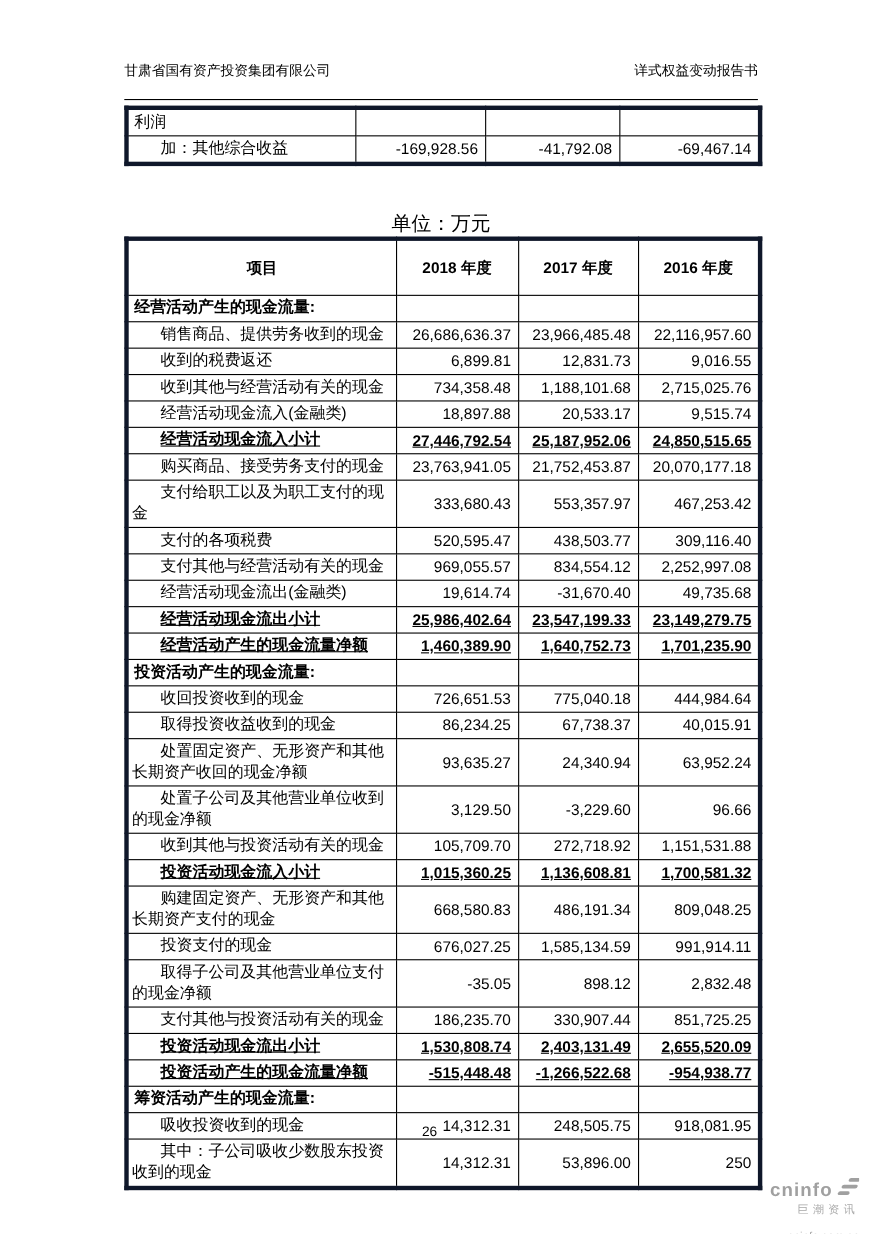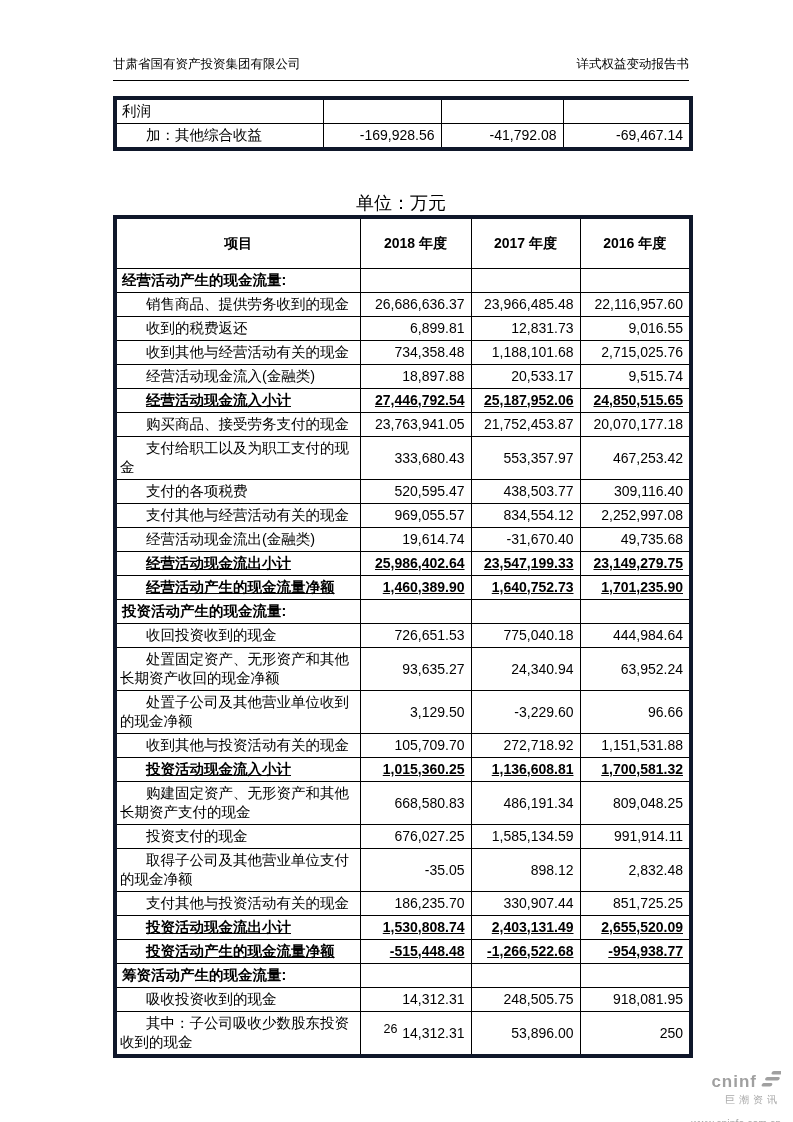--- a/index.html
+++ b/index.html
@@ -11,21 +11,21 @@
     font-family: "Liberation Sans", "DejaVu Sans", sans-serif;
     color: #000;
     margin: 0 auto;
     overflow: hidden;
   }
   
   .doc-header {
     position: absolute; left: 113px; top: 57px; width: 576px;
     display: flex; justify-content: space-between;
     font-size: 12.5px; line-height: 15px;
-    padding-bottom: 8px;
+    padding-bottom: 18px;
     border-bottom: 1px solid #000;
   }
   
   table.doc-table {
     position: absolute; left: 113px; width: 576px;
     border-collapse: collapse; table-layout: fixed;
     border: 4px solid #0f172a;
   }
   .frag-table { top: 96px; }
   .main-table { top: 215px; }
@@ -207,20 +207,26 @@
           <td class="val"></td>
           <td class="val"></td>
         </tr>
         <tr>
           <td class="label">收回投资收到的现金</td>
           <td class="val">726,651.53</td>
           <td class="val">775,040.18</td>
           <td class="val">444,984.64</td>
         </tr>
         <tr>
+          <td class="label">取得投资收益收到的现金</td>
+          <td class="val">86,234.25</td>
+          <td class="val">67,738.37</td>
+          <td class="val">40,015.91</td>
+        </tr>
+        <tr>
           <td class="label">处置固定资产、无形资产和其他长期资产收回的现金净额</td>
           <td class="val">93,635.27</td>
           <td class="val">24,340.94</td>
           <td class="val">63,952.24</td>
         </tr>
         <tr>
           <td class="label">处置子公司及其他营业单位收到的现金净额</td>
           <td class="val">3,129.50</td>
           <td class="val">-3,229.60</td>
           <td class="val">96.66</td>
@@ -291,21 +297,21 @@
           <td class="val">53,896.00</td>
           <td class="val">250</td>
         </tr>
       </tbody>
   </table>
 
   <div class="page-number">26</div>
 
   <div class="site-logo">
     <div class="logo-row">
-      <span class="logo-brand">cninf</span>
+      <span class="logo-brand">cninfo</span>
       <span>
         <svg width="22" height="19" viewBox="0 0 22 19">
           <g fill="#a0a0a0" transform="skewX(-18) translate(6,0)">
             <rect x="7.5" y="1" width="10.5" height="3.4" rx="1.7"></rect>
             <rect x="3" y="7" width="14.5" height="3.4" rx="1.7"></rect>
             <rect x="1.5" y="13" width="10.5" height="3.4" rx="1.7"></rect>
           </g>
         </svg>
       </span>
     </div>

